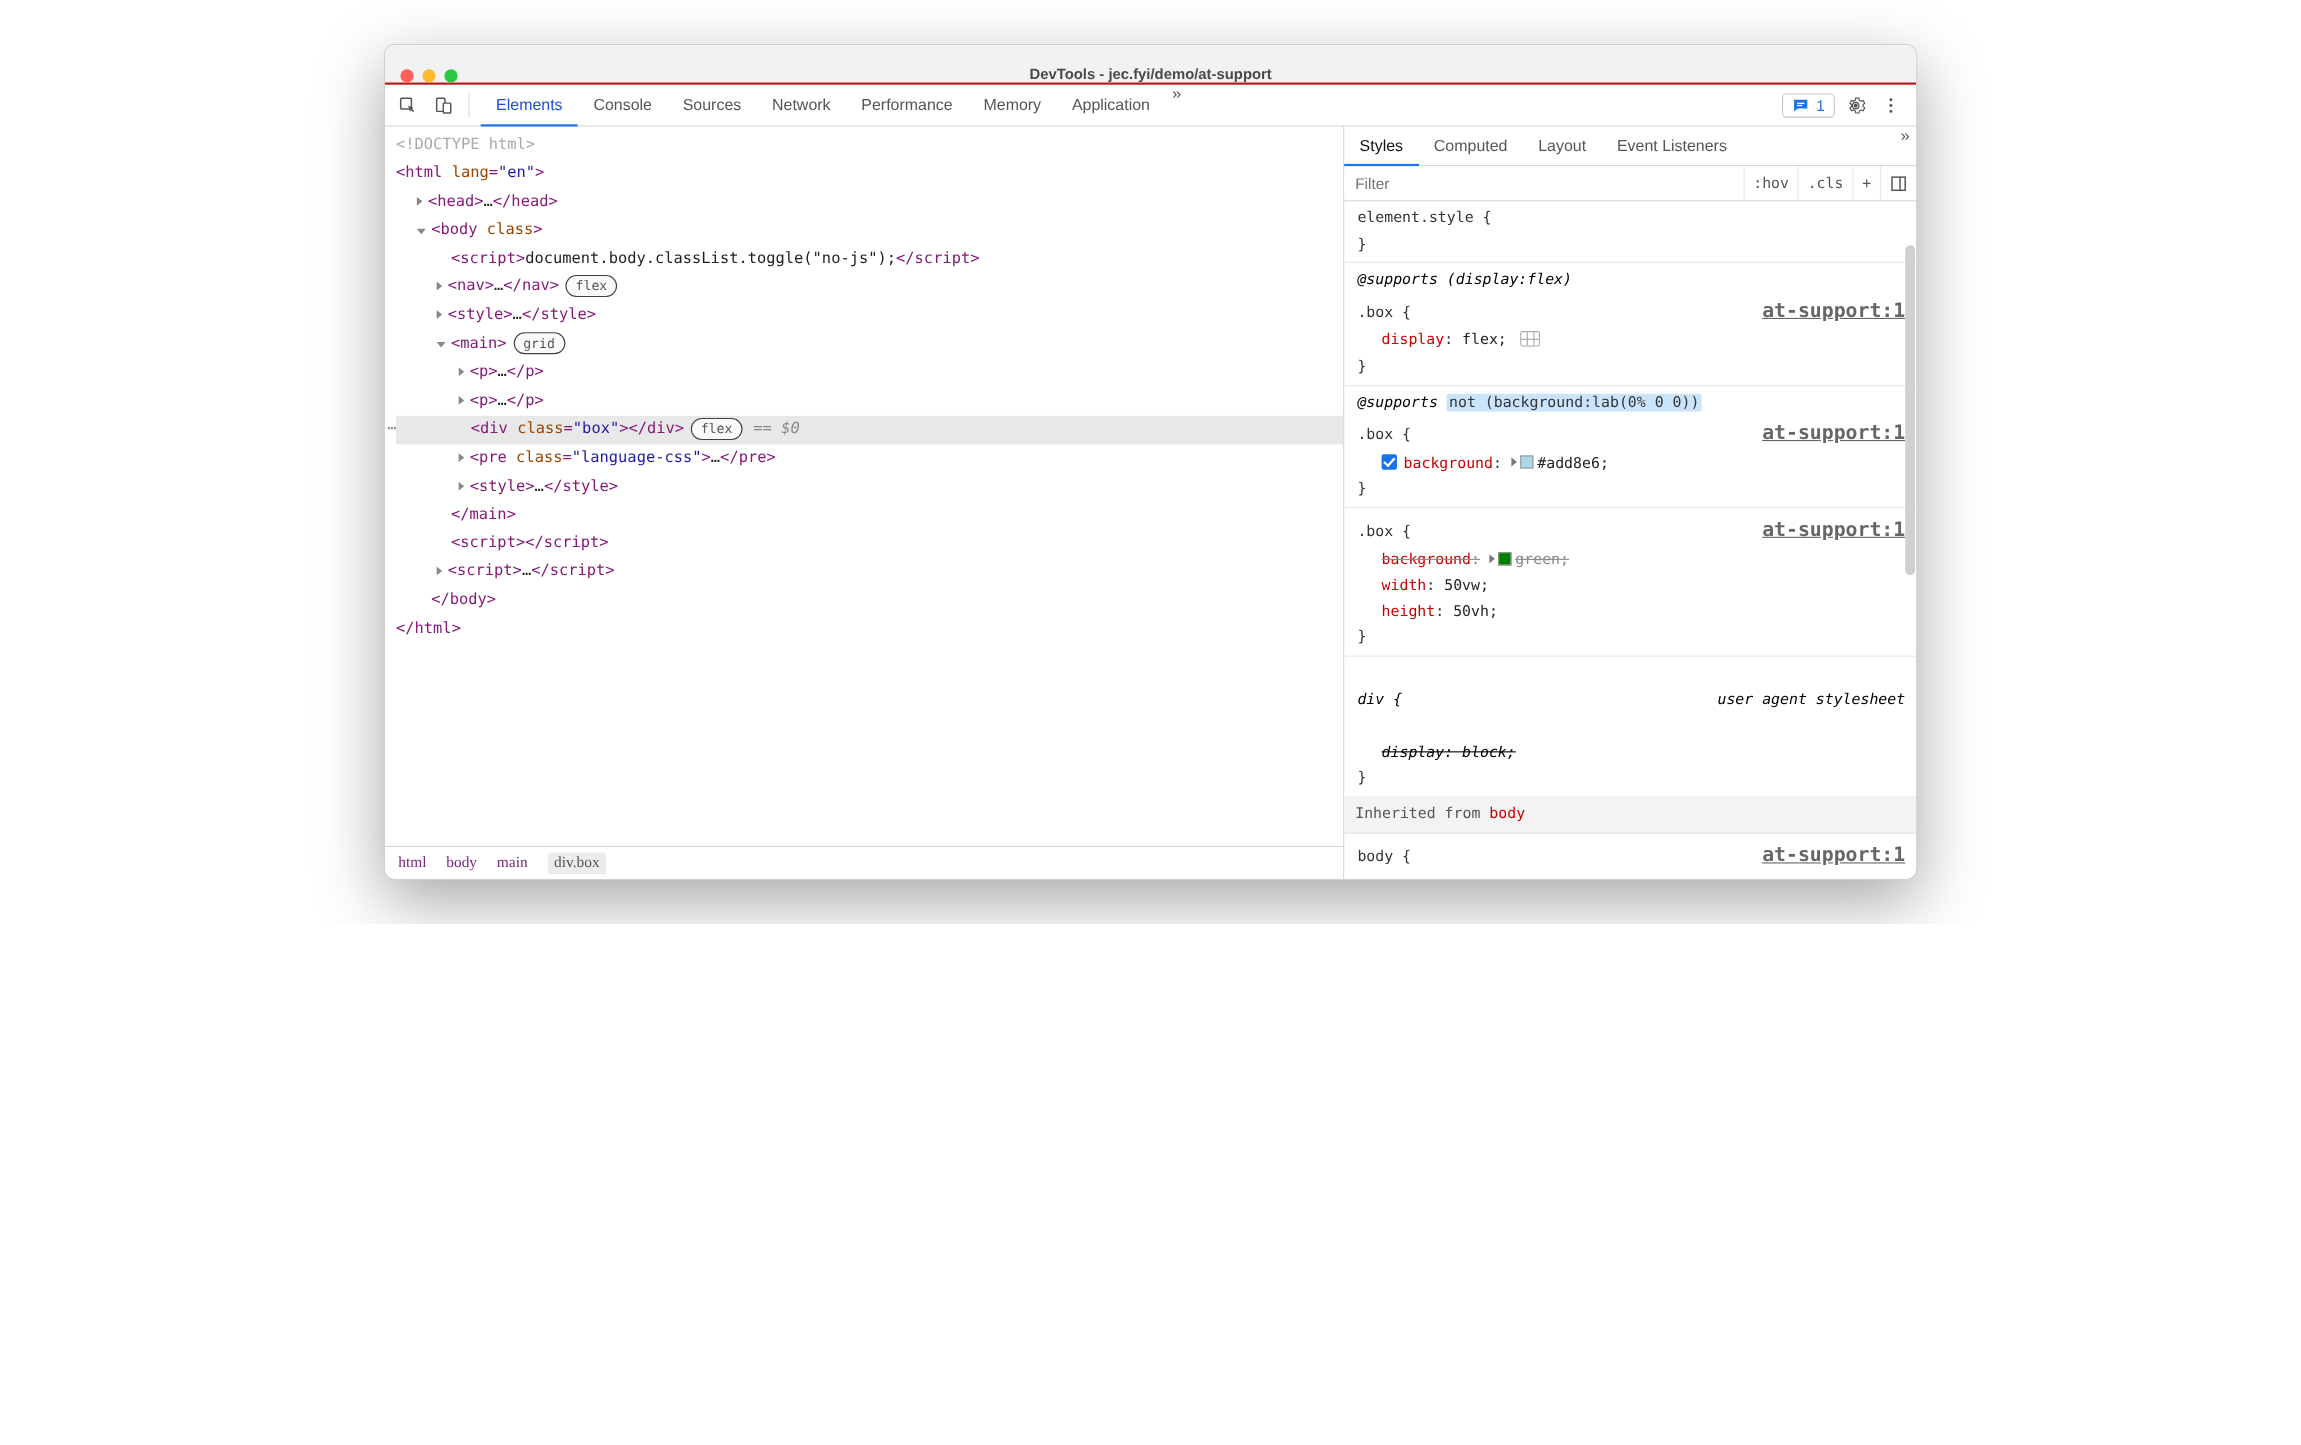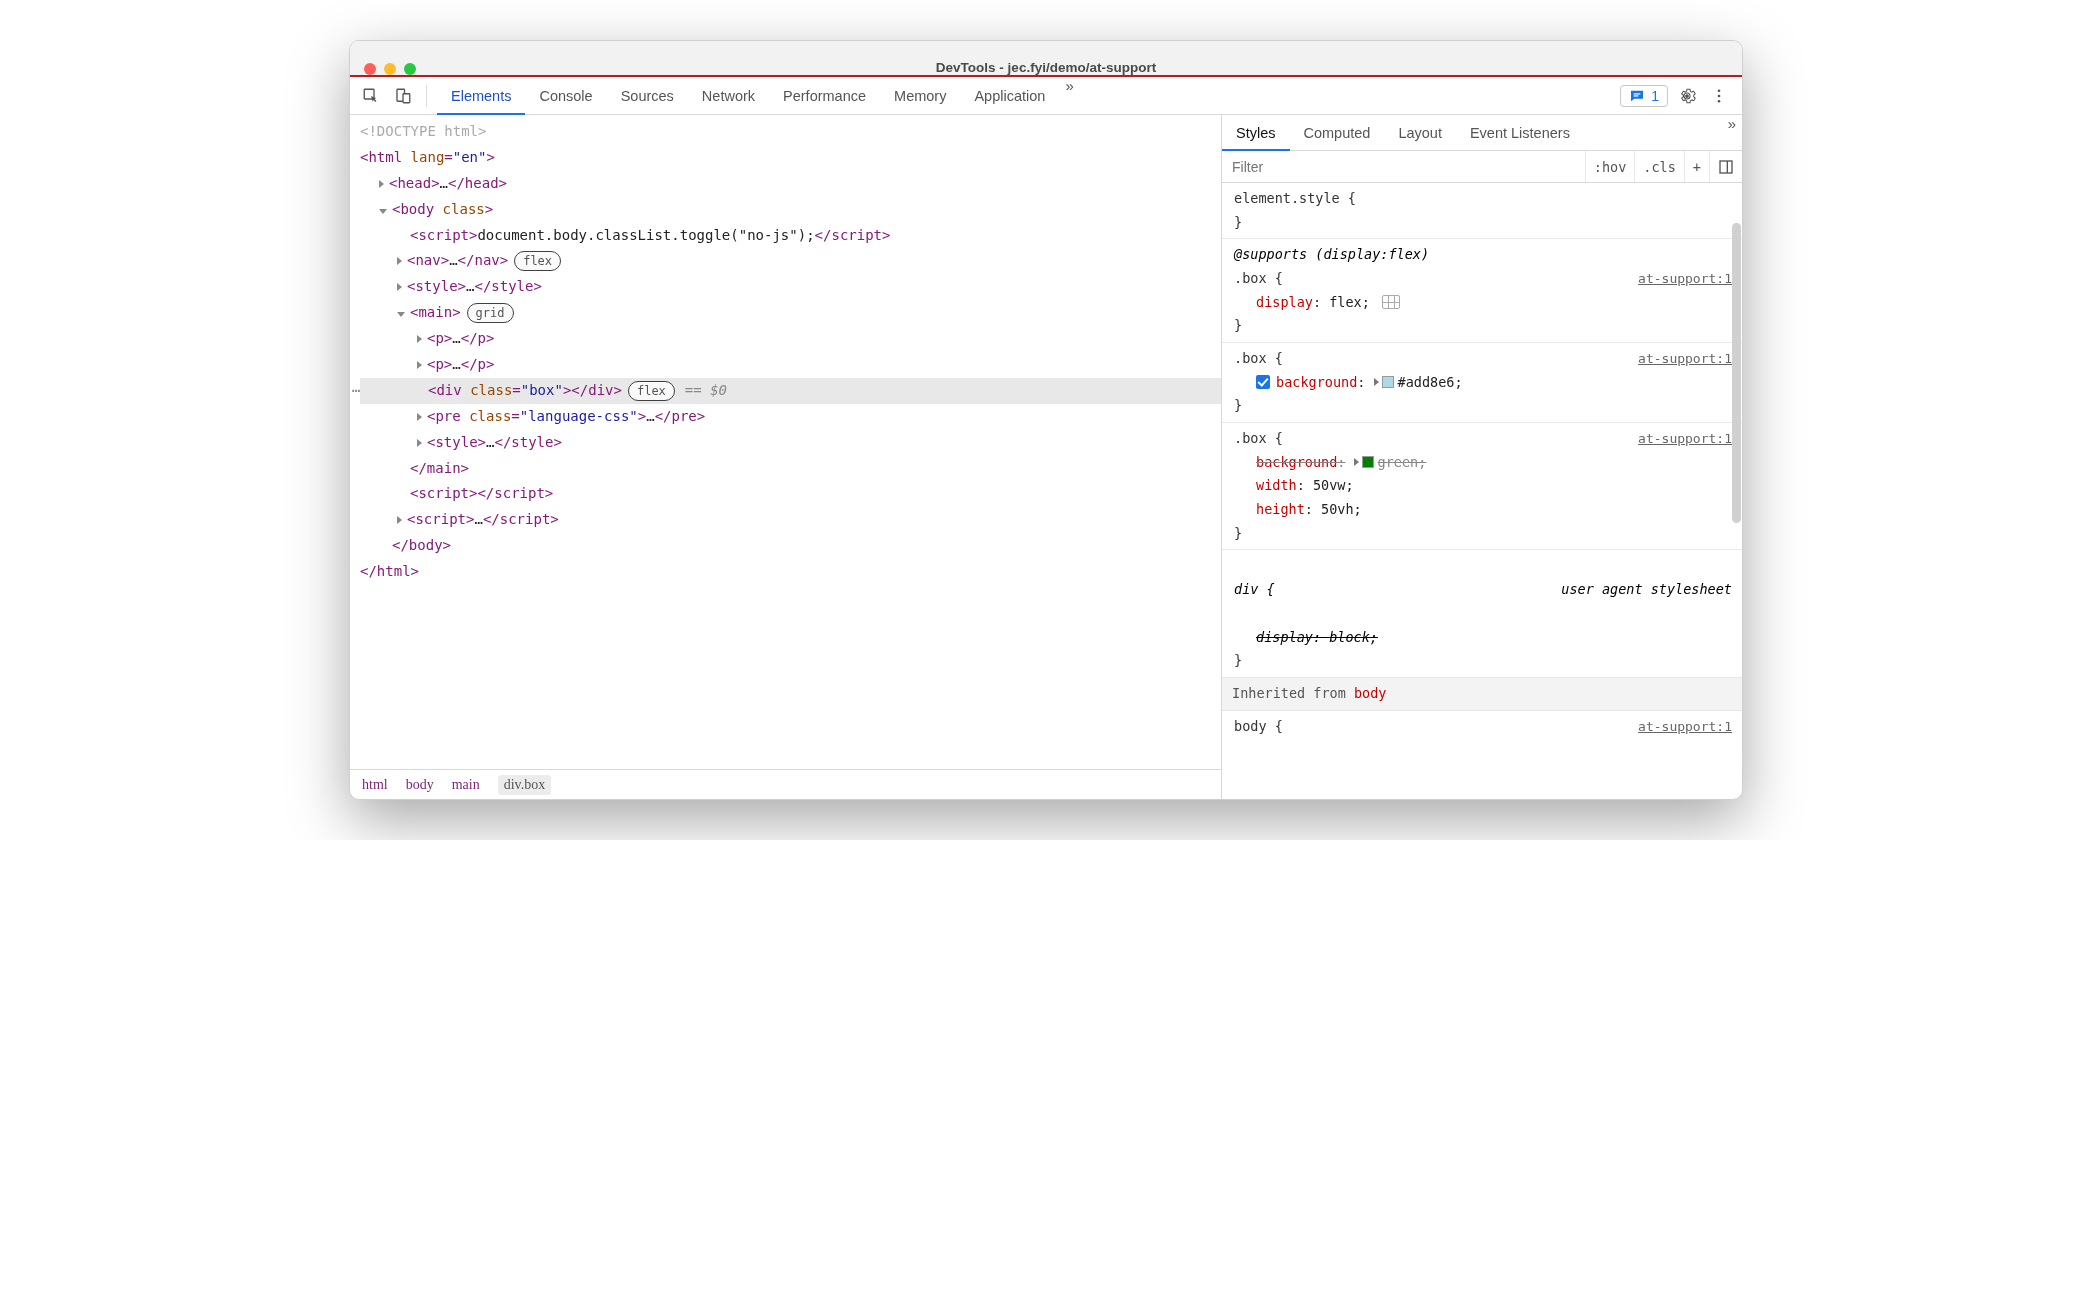--- a/index.html
+++ b/index.html
@@ -41,21 +41,21 @@
 .subtabs { display: flex; border-bottom: 1px solid #d8d8d8; height: 36px; align-items: stretch; font-size: 14.5px; }
 .subtab { padding: 0 14px; display: flex; align-items: center; color: #555; cursor: pointer; position: relative; }
 .subtab.active { color: #111; font-weight: 500; }
 .subtab.active::after { content: ""; position: absolute; left: 0; right: 0; bottom: -1px; height: 2.5px; background: #1a73e8; }
 .filterbar { height: 32px; display: flex; align-items: center; border-bottom: 1px solid #d8d8d8; }
 .filter-input { flex: 1; border: none; padding: 0 10px; font-size: 14px; outline: none; color: #666; font-family: inherit; }
 .fbtn { padding: 0 8px; color: #555; font-family: Menlo, monospace; font-size: 13.5px; height: 100%; display: flex; align-items: center; cursor: pointer; border-left: 1px solid #e8e8e8; }
 .rules { flex: 1; overflow: auto; font-family: Menlo, Consolas, monospace; font-size: 13.5px; line-height: 1.75; }
 .rule { border-bottom: 1px solid #e9e9e9; padding: 4px 10px 4px 12px; position: relative; }
 .rule-head { display: flex; justify-content: space-between; align-items: baseline; }
-.src { color: #666; text-decoration: underline; font-size: 13px; }
+.src { color: #666; text-decoration: underline; font-size: 18px; font-weight: bold; }
 .sel { color: #333; }
 .prop-name { color: #c80000; }
 .prop-val { color: #222; }
 .struck { text-decoration: line-through; color: #888; }
 .swatch { display: inline-block; width: 12px; height: 12px; border: 1px solid #999; vertical-align: -1px; margin-right: 4px; }
 .hl { background: #cae4fc; border-radius: 2px; padding: 0 2px; }
 .gray-i { color: #000000; font-style: italic; margin-top: 24px; }
 .inherit-bar { background: #f3f3f3; padding: 4px 10px; color: #555; border-bottom: 1px solid #e5e5e5; }
 .inherit-bar .from { color: #c80000; font-family: Menlo, monospace; }
 .flexgrid-icon { display: inline-flex; width: 18px; height: 14px; border: 1px solid #aaa; border-radius: 2px; vertical-align: -2px; margin-left: 4px; background:
@@ -198,20 +198,21 @@
               </div>
           <div class="rule-head">
                 <span><span class="sel">.box</span> <span>{</span></span>
                 <span class="src">at-support:1</span>
               </div>
           <span class="indent"><span class="prop-name">display</span>: <span class="prop-val">flex;</span> <span class="flexgrid-icon"></span></span>
           <div>}</div>
         </div>
 
         <div class="rule">
+          <div><span class="gray-i">@supports</span> <span class="hl">not (background:lab(0% 0 0))</span></div>
           <div class="rule-head">
                 <span><span class="sel">.box</span> <span>{</span></span>
                 <span class="src">at-support:1</span>
               </div>
           <span class="indent"><span class="checkbox"></span><span class="prop-name">background</span>: <span class="tri-small"></span><span class="swatch" style="background:#add8e6"></span><span class="prop-val">#add8e6;</span></span>
           <div>}</div>
         </div>
 
         <div class="rule">
           <div class="rule-head">

